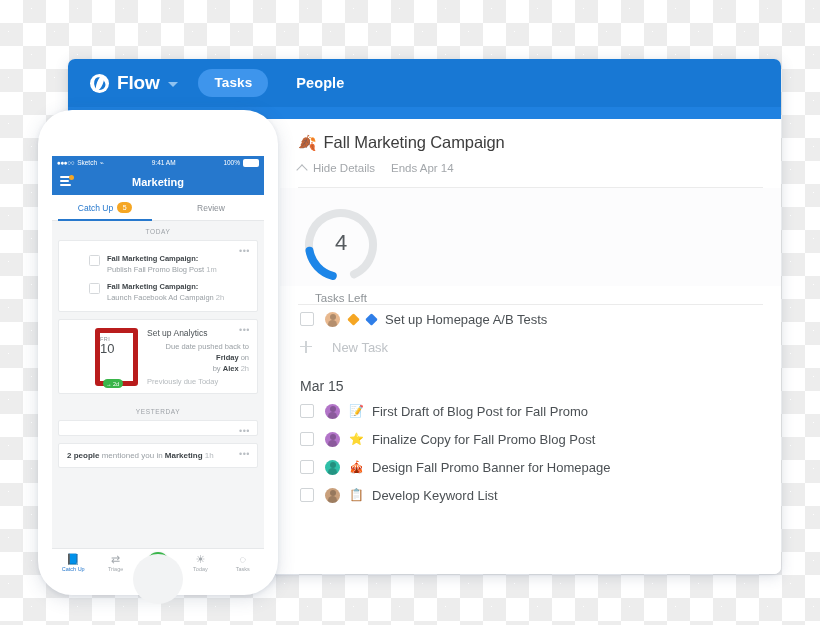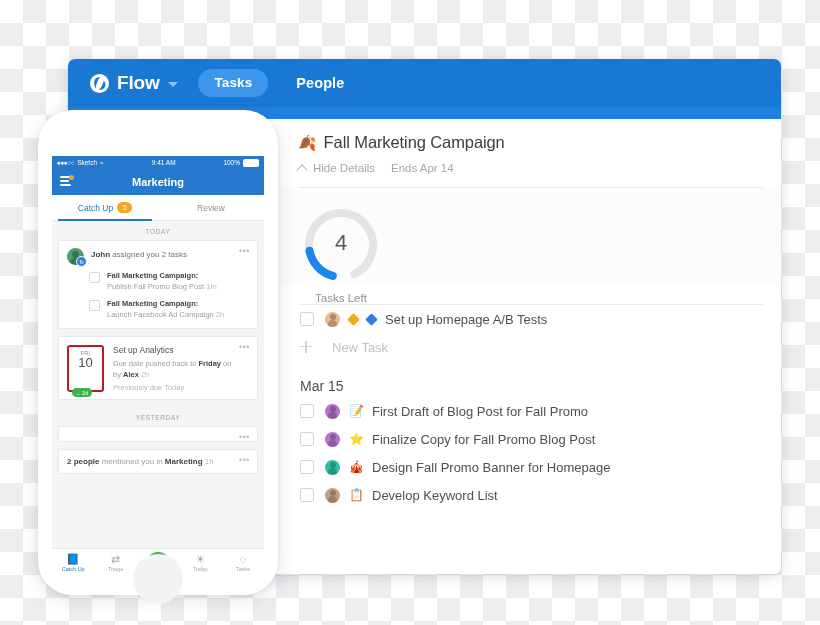--- a/index.html
+++ b/index.html
@@ -389,37 +389,38 @@
     border: 1px solid #d5d8db; border-radius: 1.5px; background: #fff;
   }
   .st-txt { margin-left: 7px; font-size: 7.5px; line-height: 1.45; }
   .st-name { color: #3f4549; font-weight: bold; display: block; }
   .st-detail { color: #9aa0a5; }
   .st-time { color: #b5babe; }
   
   .acard { display: flex; }
   .datebox {
     width: 33px; flex: none;
-    border: 2px solid #b91c1c; border-radius: 3px;
-    text-align: center; padding: 3px 0 4px;
+    border: 5px solid #b91c1c; border-radius: 3px;
+    text-align: left; padding: 3px 0 4px;
     position: relative;
     margin-top: 1px;
+    margin-left: 28px;
   }
   .db-dow { font-size: 5.5px; color: #8b9096; letter-spacing: 0.4px; }
   .db-day { font-size: 13px; color: #4a5054; line-height: 1.05; }
   .db-pill {
     position: absolute; left: 3px; bottom: -7px;
     background: #39b54a; color: #ffffff;
     font-size: 5.5px; border-radius: 6px;
     padding: 1.5px 4px 1.5px 3px;
     white-space: nowrap;
   }
   .acard-body { margin-left: 9px; padding-top: 1px; }
   .ac-title { font-size: 8.5px; color: #4b5155; margin-bottom: 3px; }
-  .ac-line { font-size: 7.5px; color: #9aa0a5; line-height: 1.5; }
+  .ac-line { font-size: 7.5px; color: #9aa0a5; line-height: 1.5; text-align: right; }
   .ac-line b { color: #3f4549; font-weight: bold; }
   .ac-prev { font-size: 7.5px; color: #b5babe; margin-top: 3px; }
   .mention-card {
     background: #ffffff; margin: 0 6px;
     border: 1px solid #e8eaec; border-radius: 2px;
     padding: 7px 8px; position: relative;
     font-size: 8px; color: #9aa0a5;
   }
   .mention-card b { color: #3f4549; font-weight: bold; }
   
@@ -563,29 +564,20 @@
         <div class="ph-tab">Review</div>
         <div class="ph-tab-underline"></div>
       </div>
 
       <div class="ph-feed">
 
         <div class="feed-sep">TODAY</div>
 
         <div class="card">
           <div class="dots">•••</div>
-          <div class="card-head">
-            <div class="av-wrap">
-              <div class="av-lg"></div>
-              <div class="av-badge">↻</div>
-            </div>
-            <div class="card-title">
-              <b>John</b><span> assigned you 2 tasks</span>
-            </div>
-          </div>
           <div class="subtask">
             <div class="st-box"></div>
             <div class="st-txt">
               <span class="st-name">Fall Marketing Campaign:</span>
               <span class="st-detail">Publish Fall Promo Blog Post</span>
               <span class="st-time">1m</span>
             </div>
           </div>
           <div class="subtask">
             <div class="st-box"></div>

